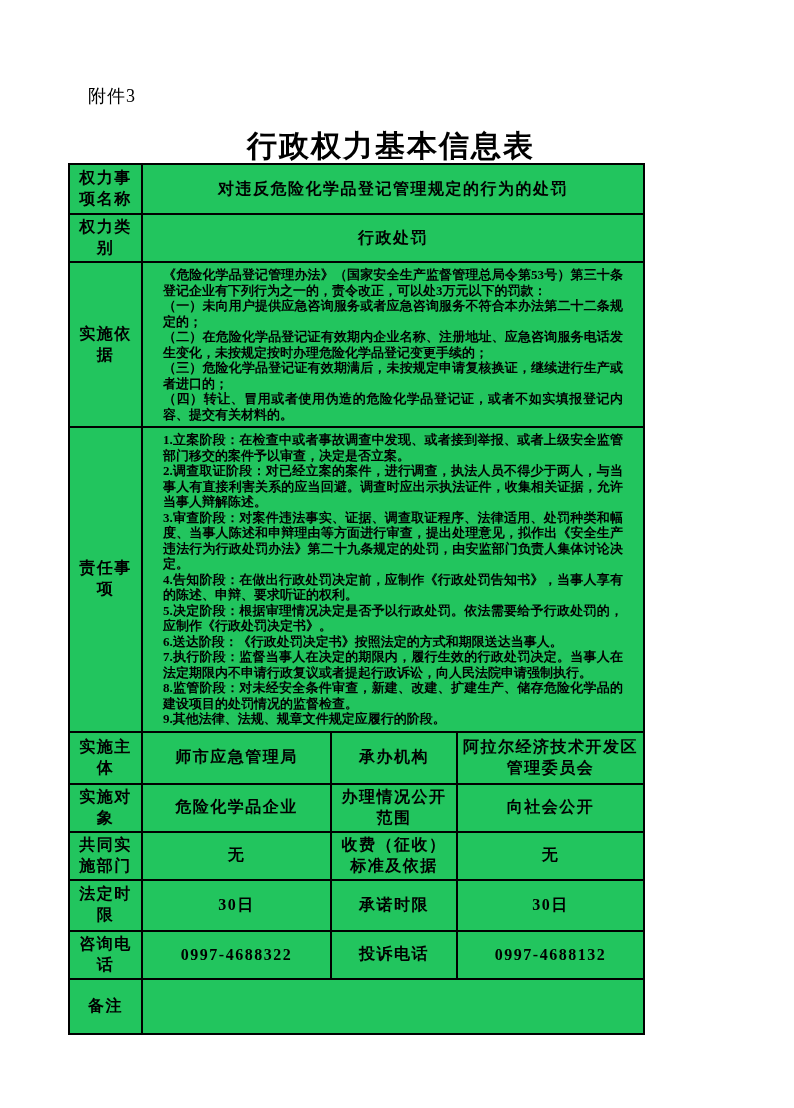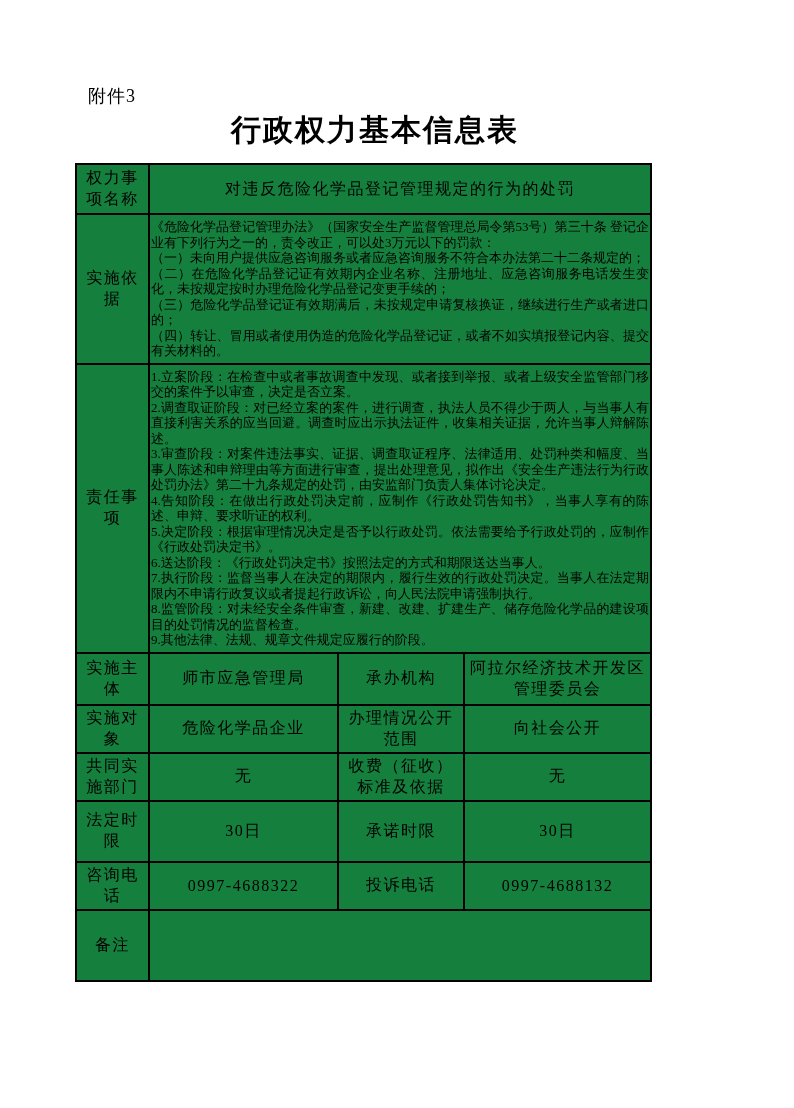--- a/index.html
+++ b/index.html
@@ -8,75 +8,80 @@
     background:#ffffff;color:#000;
     font-family:"Liberation Serif","DejaVu Serif",serif;
     position:relative;overflow:hidden;
   }
   .attachment{
     position:absolute;left:88px;top:84px;
     font-size:18px;letter-spacing:1px;
   }
   .doc-title{
     position:absolute;left:75px;top:110px;width:600px;
-    margin:0;text-align:center;
+    margin:16px;text-align:center;
     font-size:30px;font-weight:bold;letter-spacing:2px;
   }
   table.info{
-    position:absolute;left:75px;top:163px;
+    position:absolute;left:68px;top:163px;
     width:575px;border-collapse:collapse;table-layout:fixed;
-    background:#15803d;
+    background:#22c55e;
+    font-weight:bold;
   }
   td{
     border:2px solid #000;
     padding:2px 4px;
     vertical-align:middle;
     text-align:center;
     font-size:16px;
     letter-spacing:1.5px;
     word-break:break-all;
     overflow:hidden;
   }
   td.block{
     font-size:13px;
     line-height:15.5px;
     letter-spacing:0;
     text-align:justify;
     white-space:pre-line;
-    padding:4px 1px;
+    padding:4px 20px;
   }
   tr.r1{height:50px;}
   tr.r2{height:48px;}
   tr.r3{height:133px;}
   tr.r4{height:261px;}
   tr.r5{height:52px;}
   tr.r6{height:44px;}
   tr.r7{height:40px;padding-left:48px;}
-  tr.r8{height:61px;}
+  tr.r8{height:51px;}
   tr.r9{height:48px;}
-  tr.r10{height:71px;}
+  tr.r10{height:55px;}
 </style>
 </head>
 <body>
 
 <div class="attachment">附件3</div>
 
 <h1 class="doc-title">行政权力基本信息表</h1>
 
 <table class="info">
   <colgroup>
     <col style="width:73px">
     <col style="width:189px">
     <col style="width:126px">
     <col style="width:187px">
   </colgroup>
   <tbody>
     <tr class="r1">
       <td>权力事项名称</td>
       <td colspan="3">对违反危险化学品登记管理规定的行为的处罚</td>
+    </tr>
+    <tr class="r2">
+      <td>权力类别</td>
+      <td colspan="3">行政处罚</td>
     </tr>
     <tr class="r3">
       <td>实施依据</td>
       <td colspan="3" class="block">《危险化学品登记管理办法》（国家安全生产监督管理总局令第53号）第三十条 登记企业有下列行为之一的，责令改正，可以处3万元以下的罚款：
 （一）未向用户提供应急咨询服务或者应急咨询服务不符合本办法第二十二条规定的；
 （二）在危险化学品登记证有效期内企业名称、注册地址、应急咨询服务电话发生变化，未按规定按时办理危险化学品登记变更手续的；
 （三）危险化学品登记证有效期满后，未按规定申请复核换证，继续进行生产或者进口的；
 （四）转让、冒用或者使用伪造的危险化学品登记证，或者不如实填报登记内容、提交有关材料的。</td>
     </tr>
     <tr class="r4">

